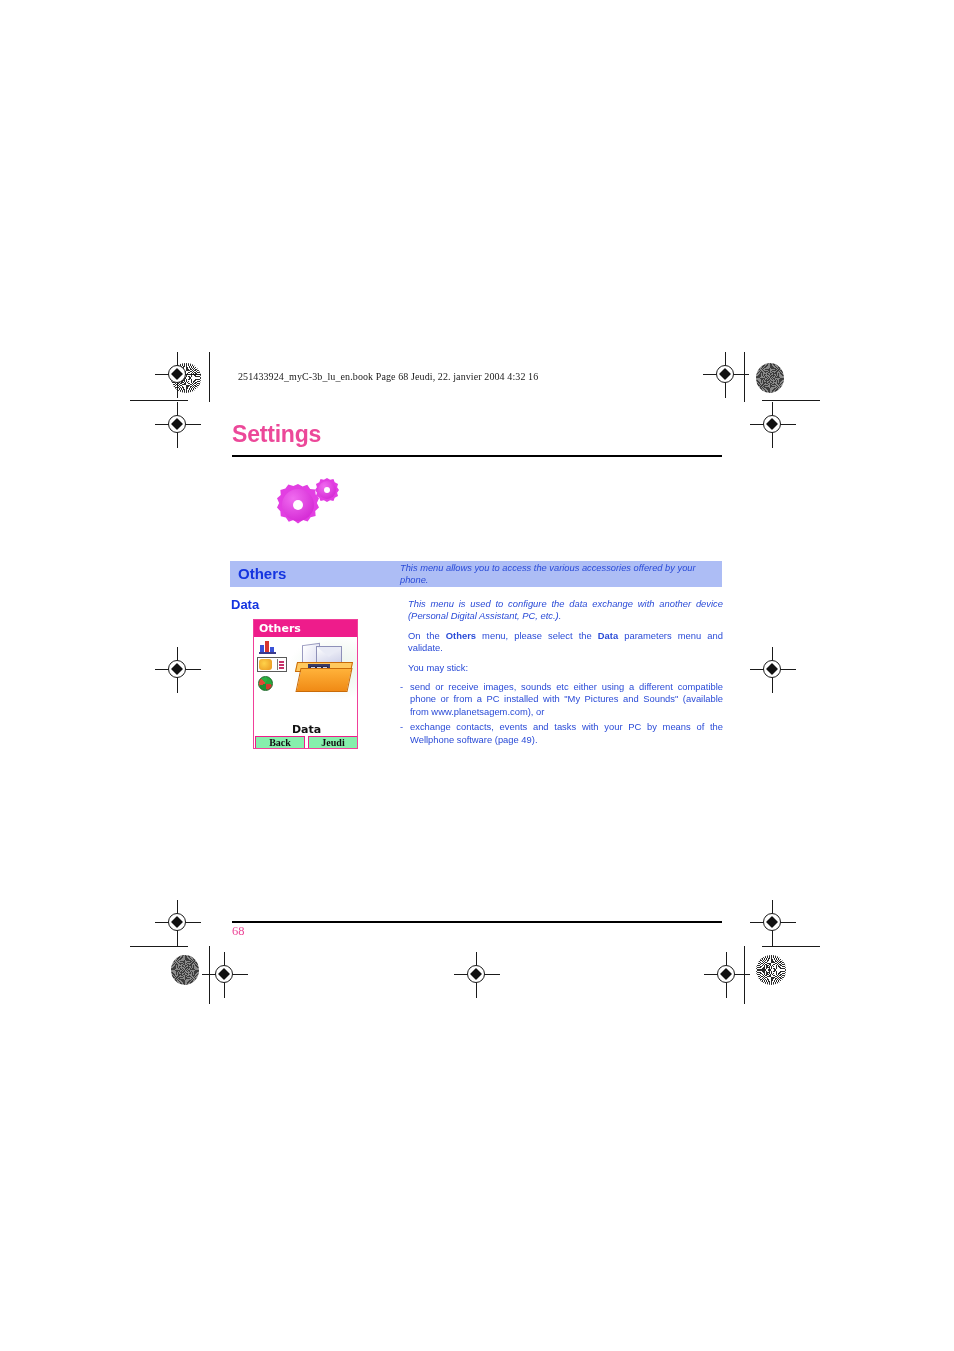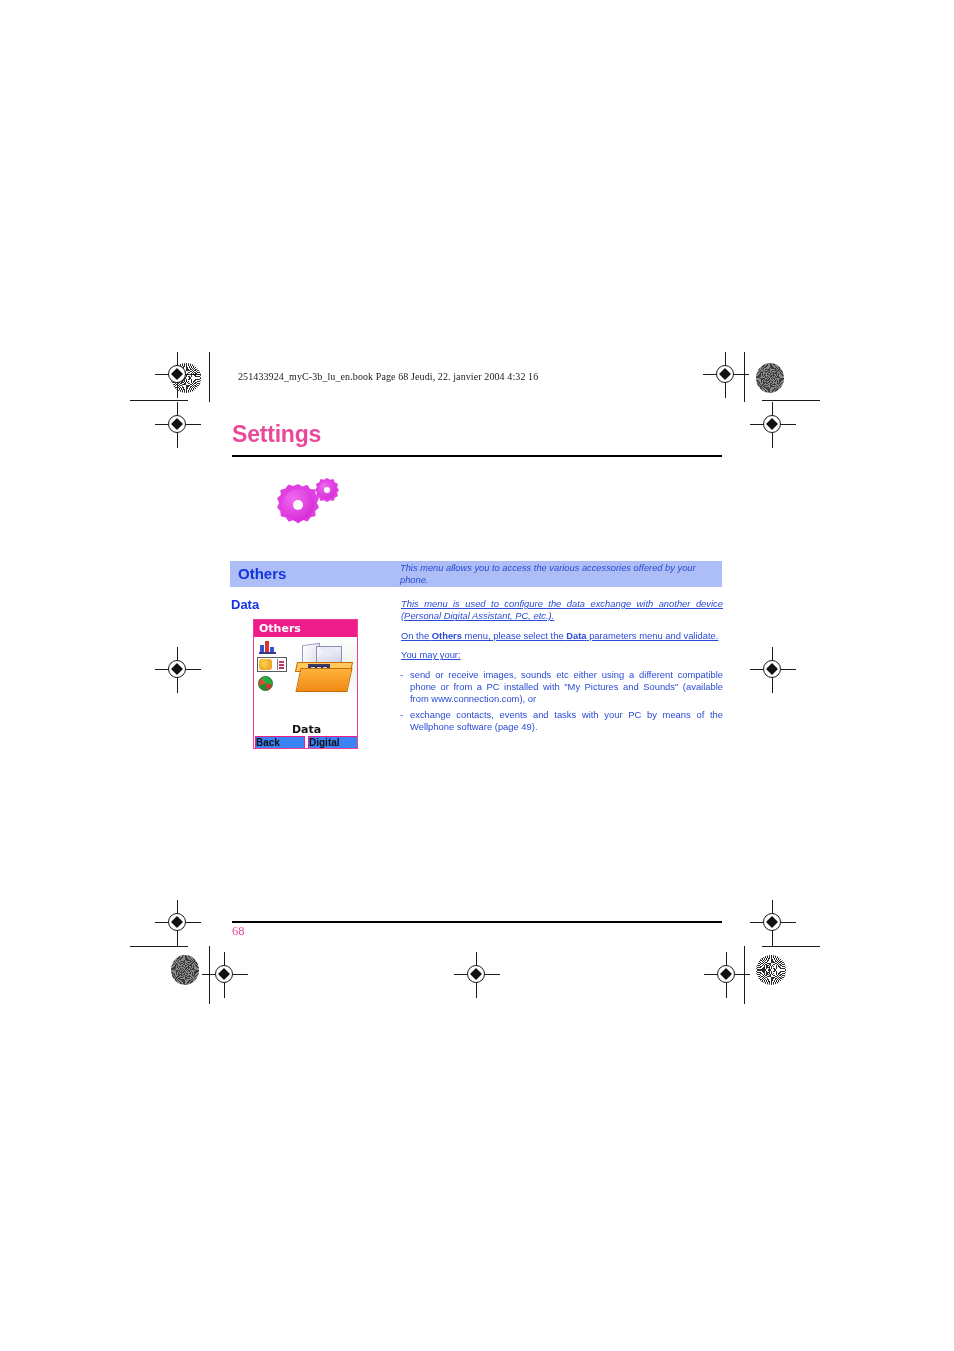--- a/index.html
+++ b/index.html
@@ -181,23 +181,22 @@
   .col-right {
     position: absolute;
     left: 400px;
     top: 598px;
     width: 323px;
     font-size: 9.4px;
     color: #2a4bd7;
     line-height: 12.4px;
   }
   .col-right p {
-    margin: 0 0 7px 1px;
+    margin: 0 0 7px 8px;
     text-align: justify;
-    text-decoration: underline;
   }
   .col-right p.italic {
     font-style: italic;
   }
   .col-right b { font-weight: bold; }
   .bullet-row {
     display: flex;
     margin: 0 0 1px 0;
   }
   .bullet-dash {
@@ -373,26 +372,27 @@
     left: 0; top: 116px;
     width: 105px; height: 13px;
     display: flex;
     gap: 3px;
     padding: 0 1px;
     box-sizing: border-box;
   }
   .softkey {
     flex: 1;
     border: 1px solid #ee1c8b;
+    text-align: center;
     font-size: 10px;
     font-weight: bold;
     color: #111111;
     line-height: 12px;
-    font-family: Liberation Sans, sans-serif;
-    background: #3b82f6;
+    font-family: Liberation Serif, serif;
+    background: #86efac;
     box-sizing: border-box;
   }
 
   .foot-rule {
     position: absolute;
     left: 232px;
     top: 921px;
     width: 490px;
     height: 1.6px;
     background: #000000;
@@ -546,35 +546,35 @@
       <i class="sheet" style="left:2px;"></i>
       <i class="sheet" style="left:8px;"></i>
       <i class="sheet" style="left:14px;"></i>
     </span>
     <span class="tray-back"></span>
   </div>
 
   <div class="ps-caption">Data</div>
   <div class="ps-softkeys">
     <div class="softkey">Back</div>
-    <div class="softkey">Digital</div>
+    <div class="softkey">Jeudi</div>
   </div>
 </div>
 
 <div class="col-right">
   <p class="italic">This menu is used to configure the data exchange with another device (Personal Digital Assistant, PC, etc.).</p>
 
   <p><span>On the </span><b>Others</b><span> menu, please select the </span><b>Data</b><span> parameters menu and validate.</span></p>
 
-  <p>You may your:</p>
+  <p>You may stick:</p>
 
   <div class="bullet-list">
     <div class="bullet-row">
       <span class="bullet-dash">-</span>
-      <span class="bullet-text">send or receive images, sounds etc either using a different compatible phone or from a PC installed with "My Pictures and Sounds" (available from www.connection.com), or</span>
+      <span class="bullet-text">send or receive images, sounds etc either using a different compatible phone or from a PC installed with "My Pictures and Sounds" (available from www.planetsagem.com), or</span>
     </div>
     <div class="bullet-row" style="margin-top:3px;">
       <span class="bullet-dash">-</span>
       <span class="bullet-text">exchange contacts, events and tasks with your PC by means of the Wellphone software (page 49).</span>
     </div>
   </div>
 
 
 </div>
 

